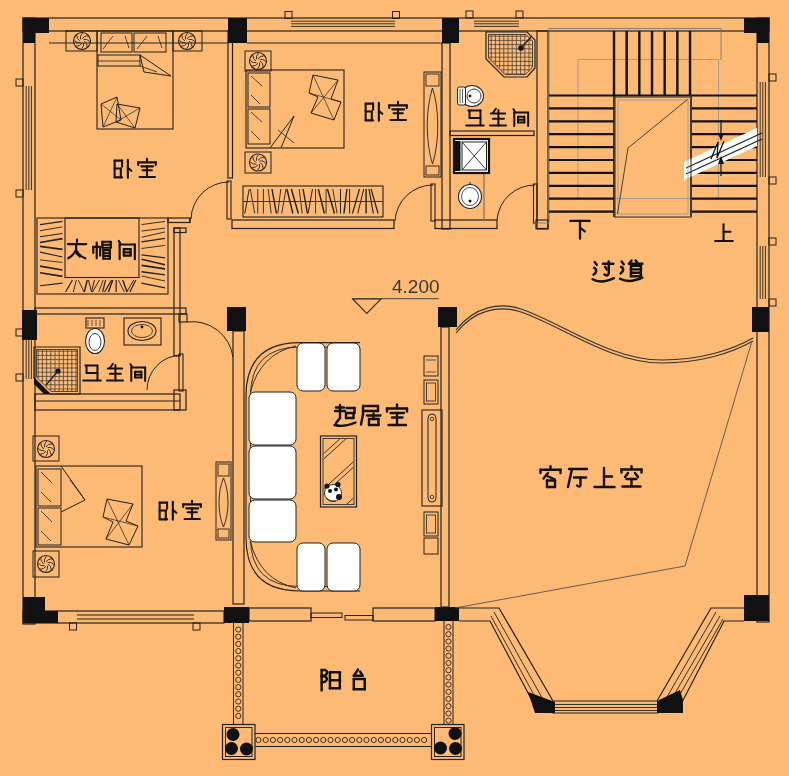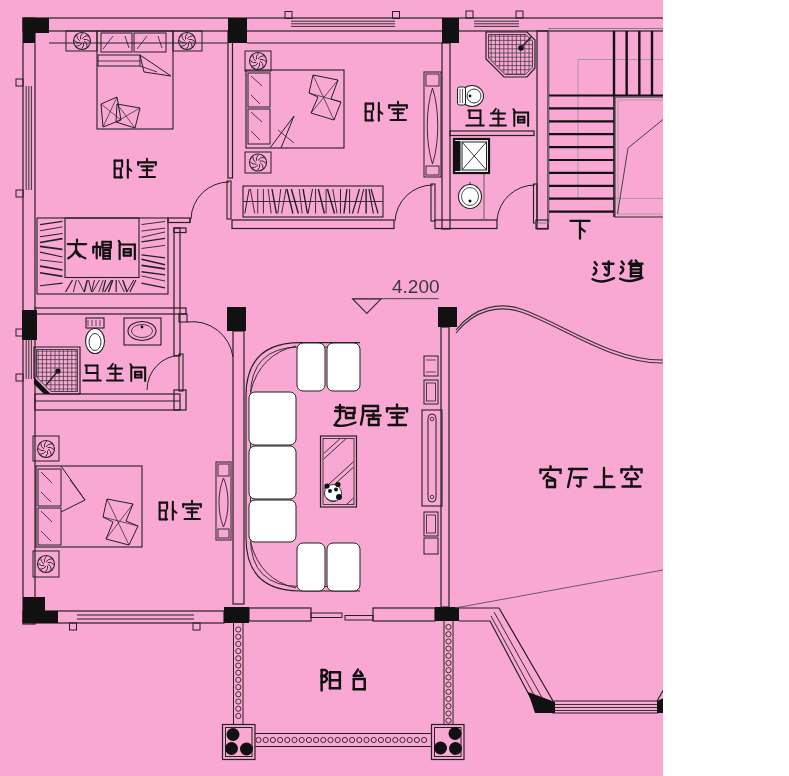--- a/index.html
+++ b/index.html
@@ -1,14 +1,14 @@
 <!DOCTYPE html>
 <html><head><meta charset="utf-8"><style>
 html,body{margin:0;padding:0;background:#fff;}
-#c{position:relative;width:663px;height:776px;background:#f9a8d4;overflow:hidden;}
+#c{position:relative;width:789px;height:776px;background:#fdba74;overflow:hidden;}
 </style></head><body>
 <div id="c">
 <svg width="789" height="776" viewBox="0 0 789 776">
 <rect x="23" y="18" width="746" height="13" stroke="#222" stroke-width="1.2" fill="none"></rect>
 <rect x="23" y="18" width="12" height="606" stroke="#222" stroke-width="1.2" fill="none"></rect>
 <rect x="757" y="18" width="12" height="604" stroke="#222" stroke-width="1.2" fill="none"></rect>
 <rect x="23" y="611" width="201" height="12" stroke="#222" stroke-width="1.2" fill="none"></rect>
 <rect x="249" y="608" width="62" height="13" stroke="#222" stroke-width="1.2" fill="none"></rect>
 <rect x="373" y="608" width="62" height="13" stroke="#222" stroke-width="1.2" fill="none"></rect>
 <rect x="228" y="31" width="4.5" height="147" stroke="#222" stroke-width="1.2" fill="none"></rect>

